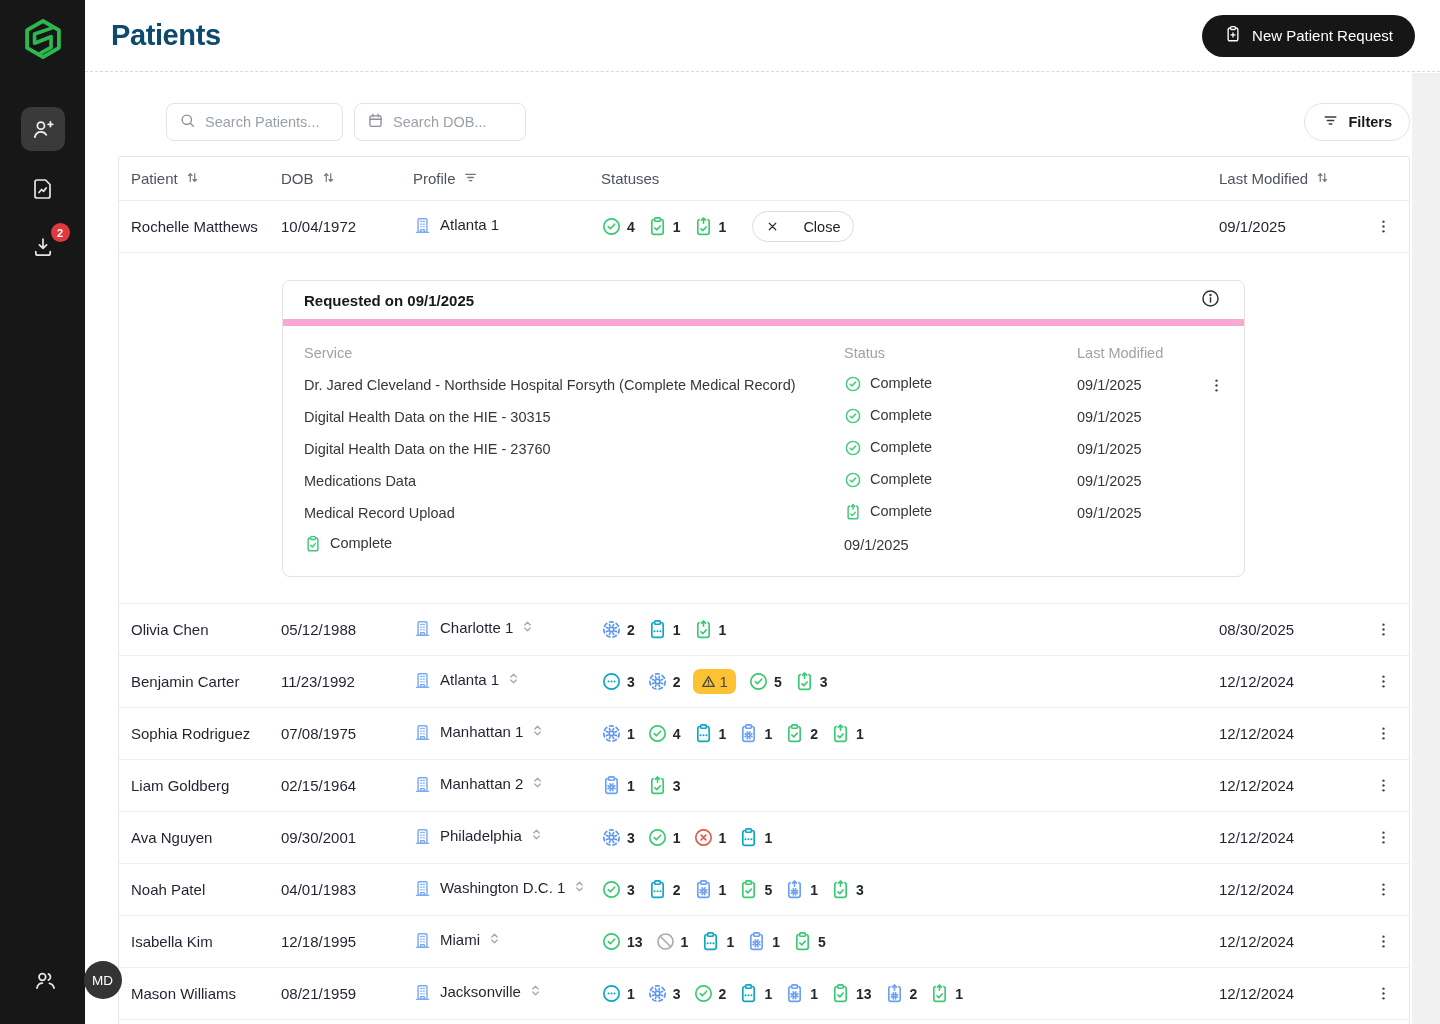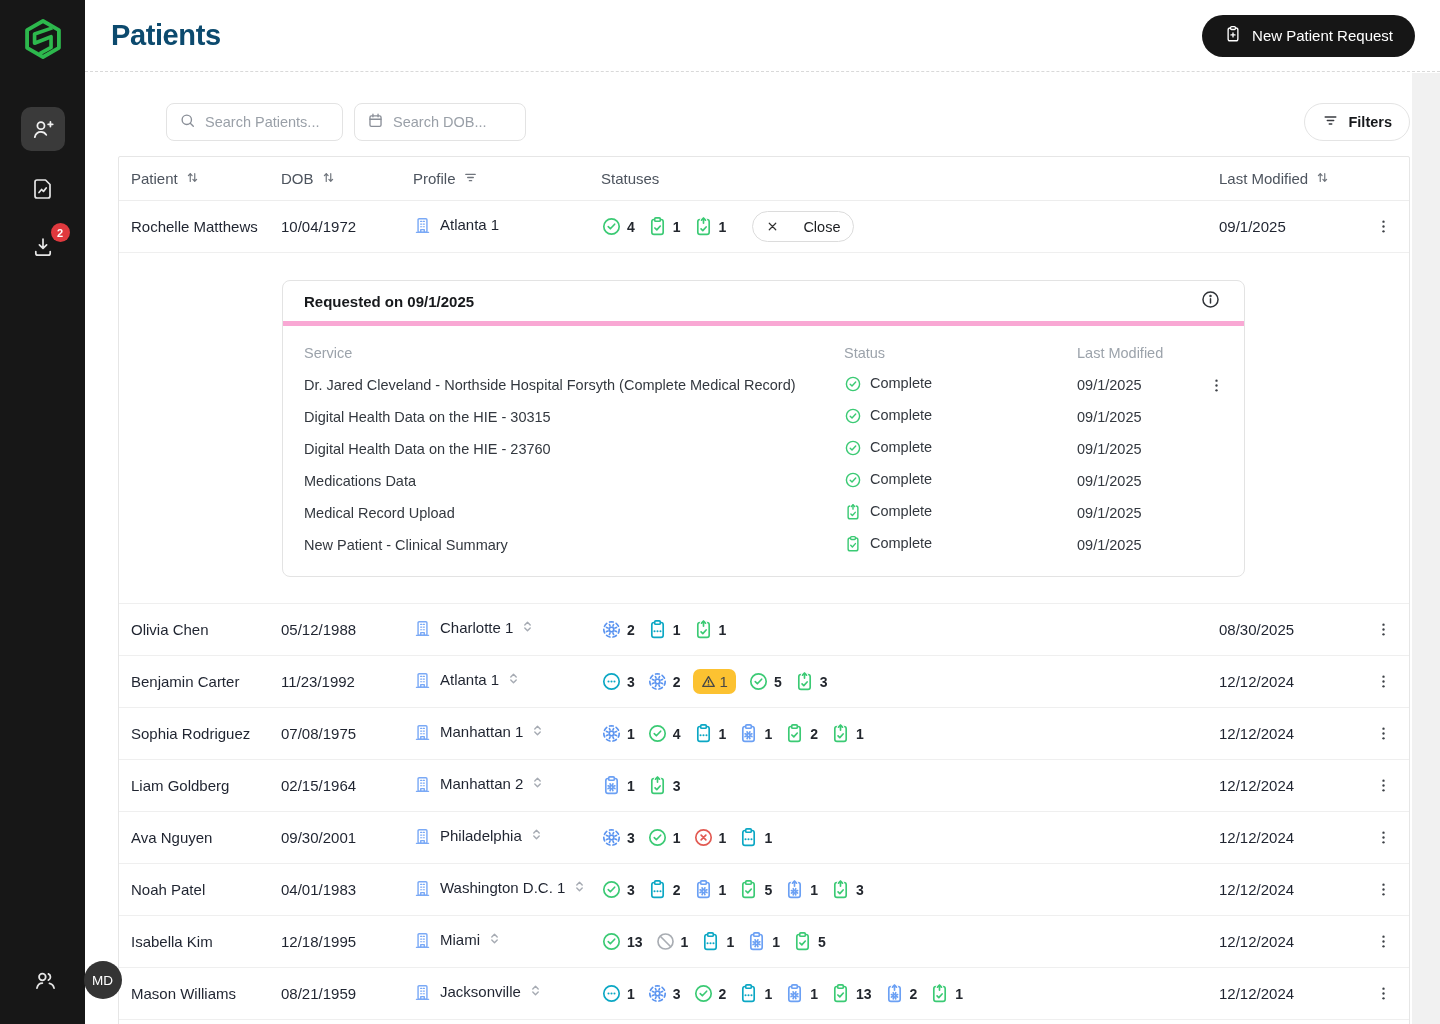--- a/index.html
+++ b/index.html
@@ -61,21 +61,21 @@
   .warn-pill .cnt { color:#474747; }
   .close-btn { display:flex; align-items:center; gap:24px; margin-left:14px; height:31px; padding:0 13px;
     background:#fff; border:1px solid #dcdcdc; border-radius:16px; font-size:14.5px; color:#1c1e21;
     font-family:inherit; cursor:pointer; }
   .kebab-btn { background:none; border:none; cursor:pointer; padding:4px; display:flex; }
 
   
   .expanded { border-bottom:1px solid #efefef; padding:27px 0 26px 163px; }
   .panel { width:963px; border:1px solid #e3e3e3; border-radius:8px; background:#fff; }
   .panel-header { height:45px; display:flex; align-items:center; justify-content:space-between;
-    padding:0 23px 0 21px; border-bottom:5px solid #f9a8d4; }
+    padding:0 23px 0 21px; border-bottom:7px solid #f9a8d4; }
   .panel-title { font-size:15px; font-weight:700; color:#17191c; }
   .info-btn { background:none; border:none; cursor:pointer; display:flex; padding:0; }
   .panel-body { padding:11px 0 15px; }
   .srow { display:grid; grid-template-columns:540px 233px 1fr 40px; align-items:center;
     padding-left:21px; height:32px; font-size:14.5px; color:#33383f; }
   .srow.head { color:#9ca3ab; }
   .scell.status { display:flex; align-items:flex-start; gap:8px; }
 </style>
 </head>
 <body>
@@ -346,21 +346,20 @@
                           <path d="M12 8.2V2.6"></path>
                           <path d="M9.8 4.7L12 2.5l2.2 2.2"></path>
                           <path d="M9.2 14.7l2 2 3.8-4.2"></path>
                         </svg></span>
                       <span class="slabel">Complete</span>
     </div>
     <div class="scell slastmod">09/1/2025</div>
     <div class="scell skebab"></div>
   </div>
                   <div class="srow">
-    <div class="scell service">New Patient - Clinical Summary</div>
     <div class="scell status">
       <span class="sicon"><svg width="18" height="18" viewBox="0 0 24 24" fill="none" stroke="#3bca74" stroke-width="1.9" stroke-linecap="round" stroke-linejoin="round">
                           <rect x="5.5" y="4" width="13" height="17" rx="2.5"></rect>
                           <rect x="8.8" y="2.2" width="6.4" height="3.8" rx="1.2" fill="#fff"></rect>
                           <path d="M9 13.7l2.2 2.2 4-4.4"></path>
                         </svg></span>
                       <span class="slabel">Complete</span>
     </div>
     <div class="scell slastmod">09/1/2025</div>
     <div class="scell skebab"></div>

